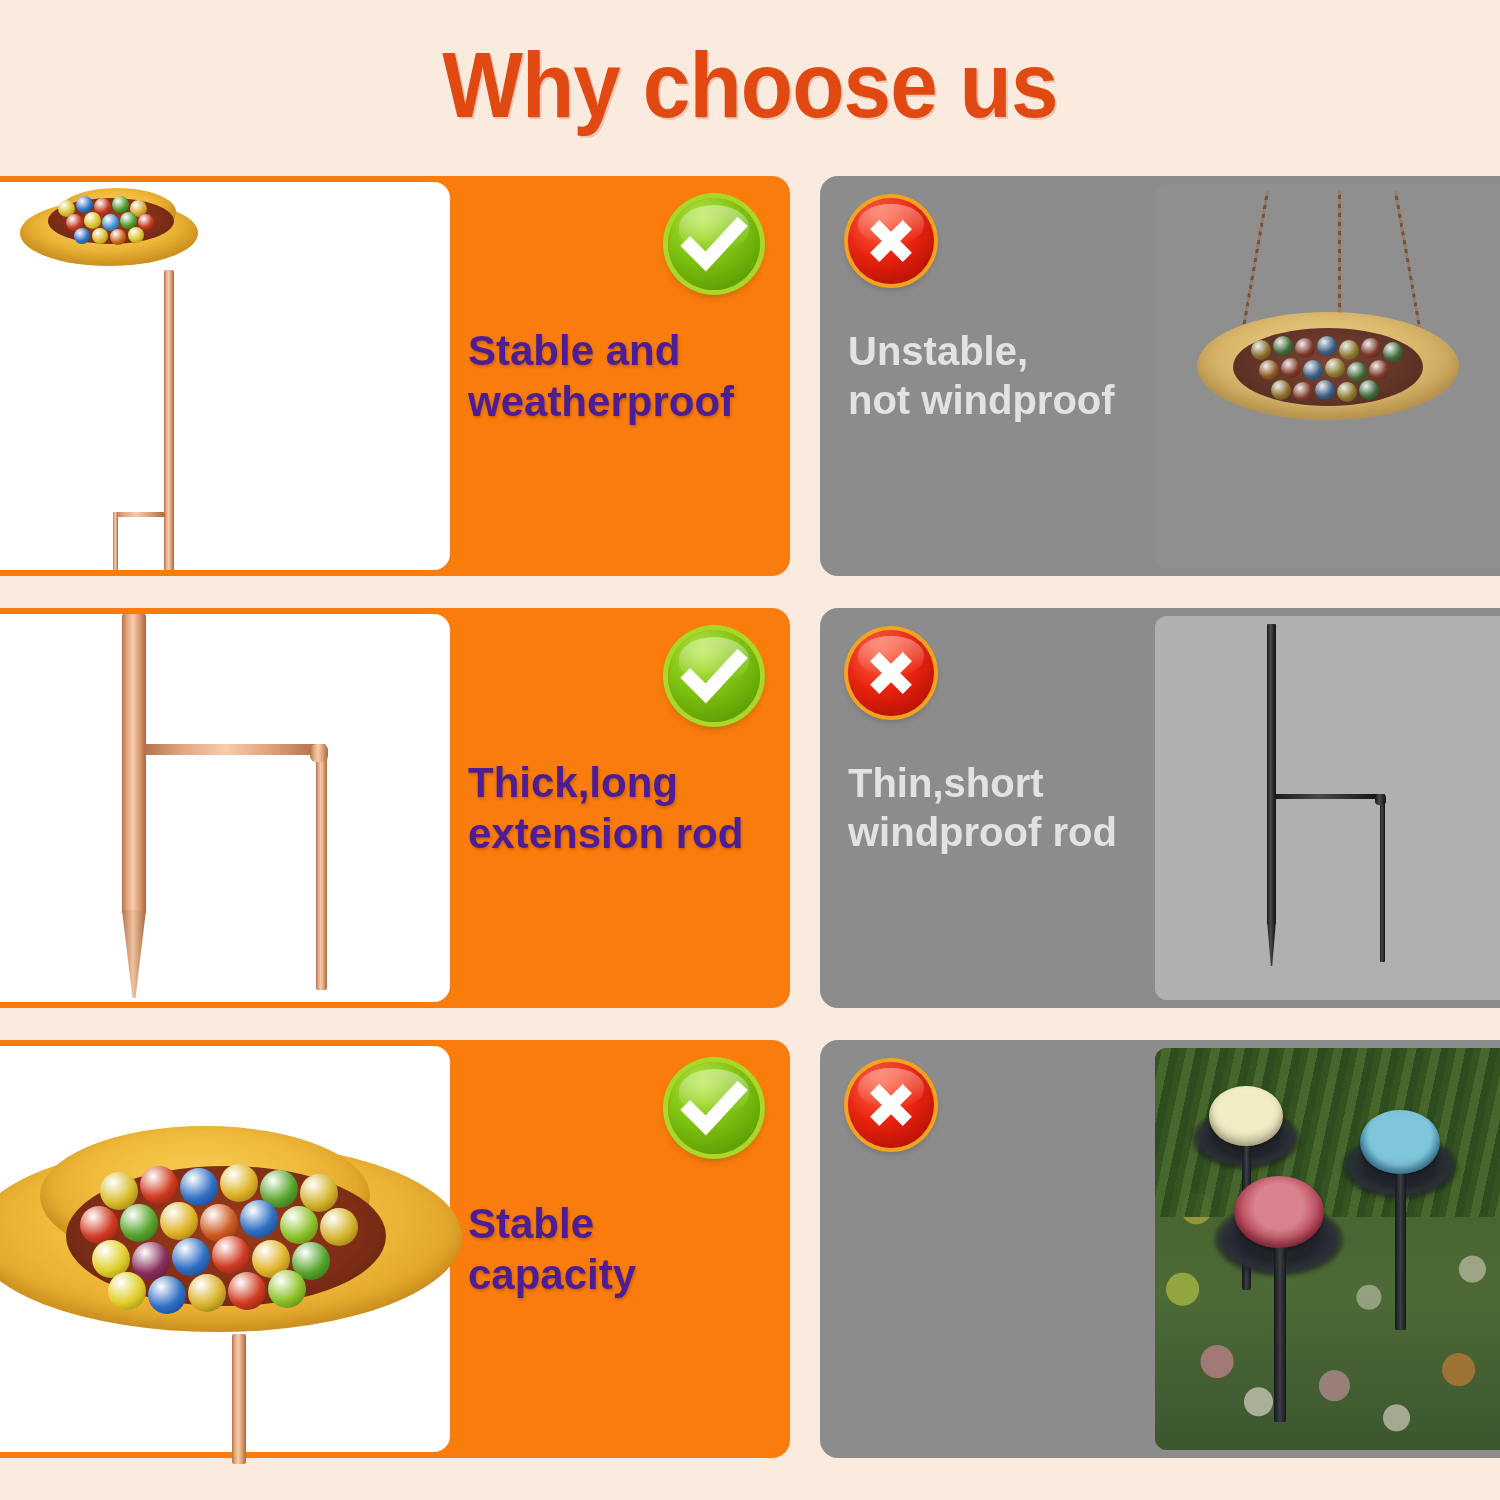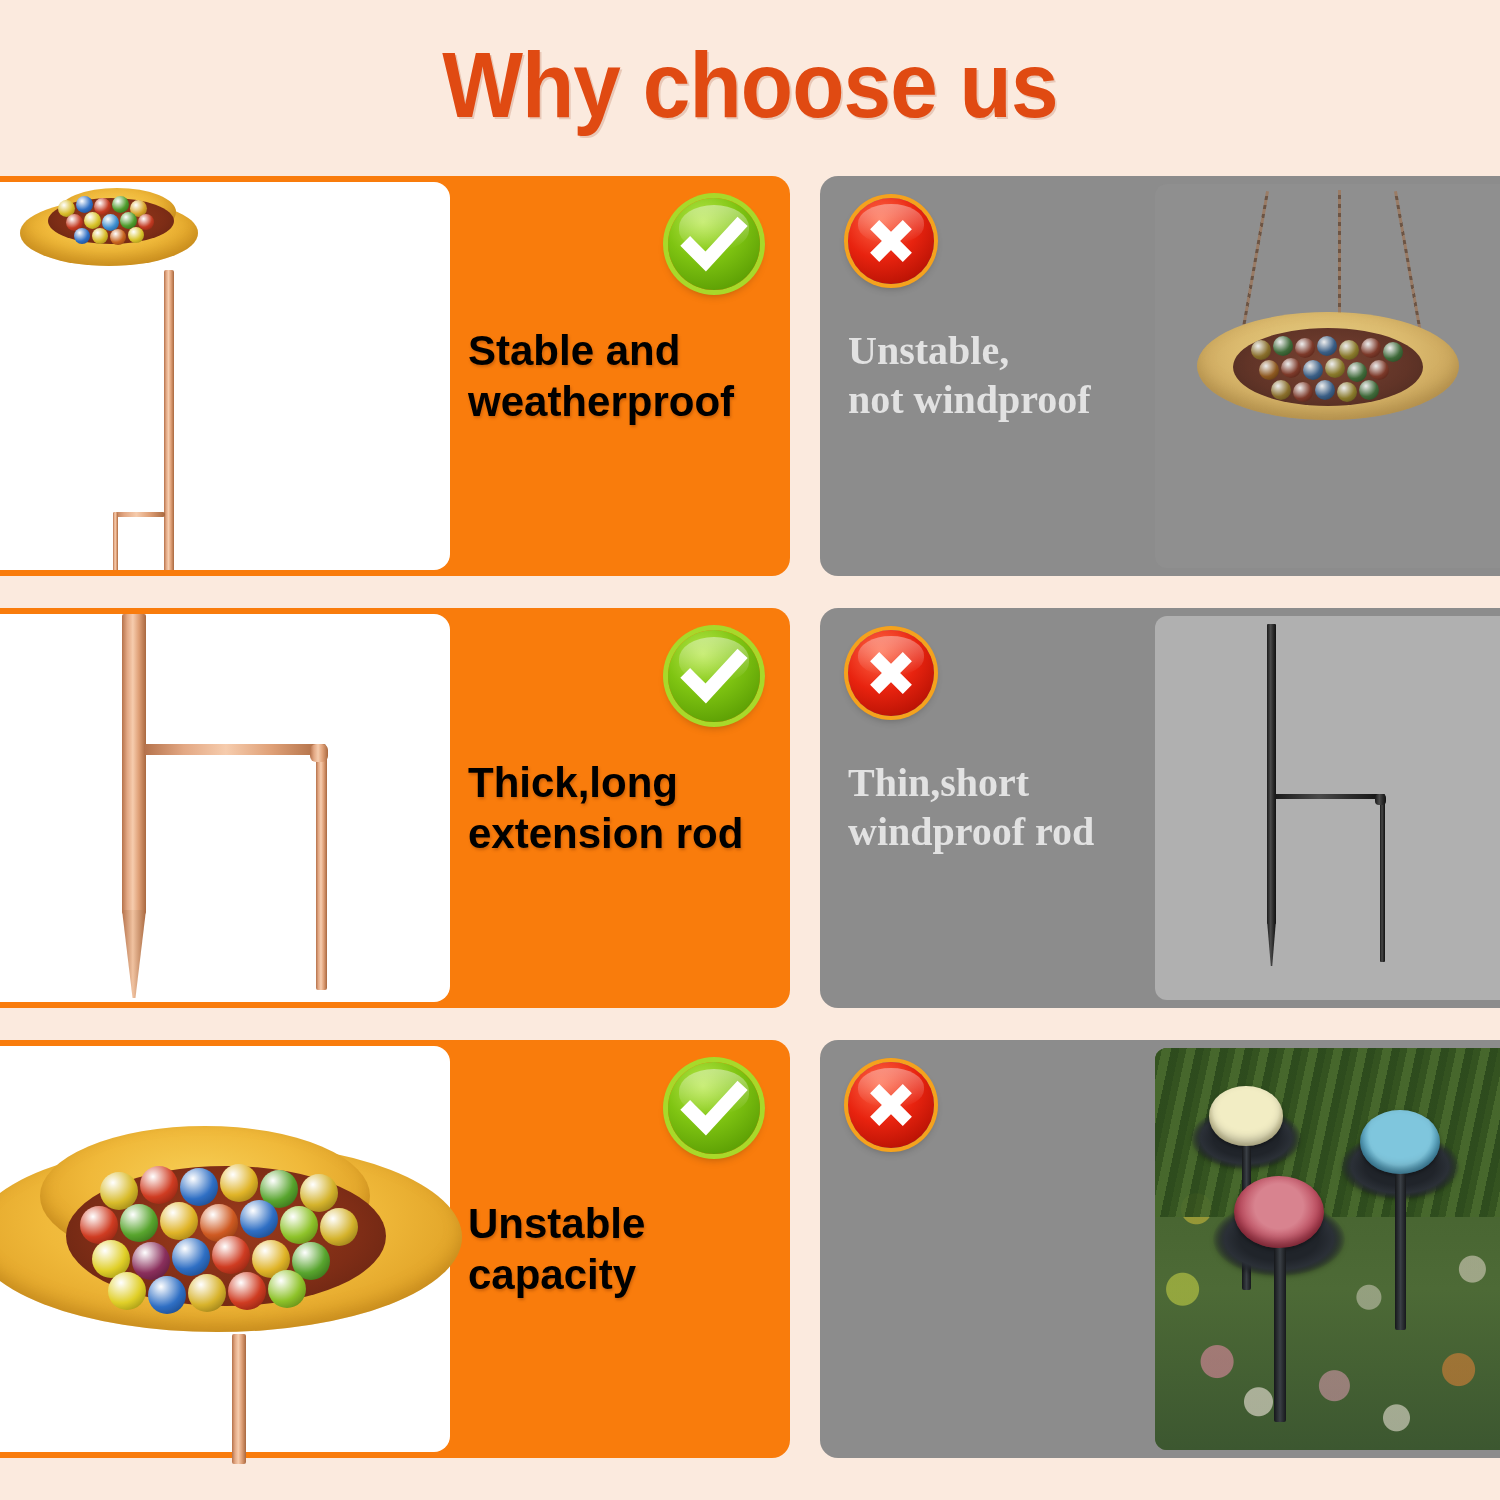--- a/index.html
+++ b/index.html
@@ -40,21 +40,21 @@
     position:absolute; left:0; top:6px; width:450px; height:calc(100% - 12px);
     background:#ffffff;
     border-radius:0 16px 16px 0;
     overflow:hidden;
   }
   .pro-text{
     position:absolute; left:468px; top:0; width:310px; height:100%;
     display:flex; align-items:center;
   }
   .pro-text .label{
-    color:#000000; font-size:42px; font-weight:bold; line-height:1.22;
+    color:#4c1d95; font-size:42px; font-weight:bold; line-height:1.22;
     text-shadow:1px 2px 3px rgba(120,45,0,.35);
     white-space:pre-line;
   }
   .badge-ok{
     position:absolute; right:30px; top:22px; width:92px; height:92px;
     border-radius:50%;
     background:radial-gradient(circle at 38% 26%, #b7e84a 0%, #7fc412 42%, #5fa205 78%, #8cc91a 100%);
     box-shadow:0 0 0 5px #a8d92a, 0 5px 10px rgba(0,0,0,.28);
   }
   .badge-ok::before{
@@ -71,21 +71,20 @@
     border-radius:18px 0 0 18px;
     overflow:hidden;
   }
   .con-text{
     position:absolute; left:28px; top:0; width:300px; height:100%;
     display:flex; align-items:center;
   }
   .con-text .label{
     color:#e2e2e2; font-size:40px; font-weight:bold; line-height:1.22;
     white-space:pre-line;
-    font-family:Liberation Serif, serif;
   }
   .con-photo{
     position:absolute; right:0; top:8px; width:345px; height:calc(100% - 16px);
     background:#b0b0b0;
     border-radius:12px 0 0 12px;
     overflow:hidden;
   }
   .badge-bad{
     position:absolute; left:28px; top:22px; width:86px; height:86px;
     border-radius:50%;
@@ -324,21 +323,21 @@
       <div class="marble" style="left:252px;top:194px;width:38px;height:38px;background:radial-gradient(circle at 34% 28%,#fff,#e0b428 55%,#86680c);"></div>
       <div class="marble" style="left:292px;top:196px;width:38px;height:38px;background:radial-gradient(circle at 34% 28%,#fff,#58a52e 55%,#2a5a11);"></div>
       <div class="marble" style="left:108px;top:226px;width:38px;height:38px;background:radial-gradient(circle at 34% 28%,#fff,#e0cf28 55%,#867c0c);"></div>
       <div class="marble" style="left:148px;top:230px;width:38px;height:38px;background:radial-gradient(circle at 34% 28%,#fff,#2f6fc4 55%,#123a75);"></div>
       <div class="marble" style="left:188px;top:228px;width:38px;height:38px;background:radial-gradient(circle at 34% 28%,#fff,#d8b32c 55%,#7c650f);"></div>
       <div class="marble" style="left:228px;top:226px;width:38px;height:38px;background:radial-gradient(circle at 34% 28%,#fff,#cf3c22 55%,#761a0a);"></div>
       <div class="marble" style="left:268px;top:224px;width:38px;height:38px;background:radial-gradient(circle at 34% 28%,#fff,#8ec32a 55%,#4f700d);"></div>
     </div>
 
     <div class="pro-text">
-      <div class="label">Unstable
+      <div class="label">Stable
 capacity</div>
     </div>
 
     <div class="badge-ok">
       <svg viewBox="0 0 100 100">
           <path d="M24 52 L41 69 L76 31" fill="none" stroke="#fff" stroke-width="15" stroke-linecap="square" stroke-linejoin="miter"></path>
         </svg>
     </div>
   </div>
 

